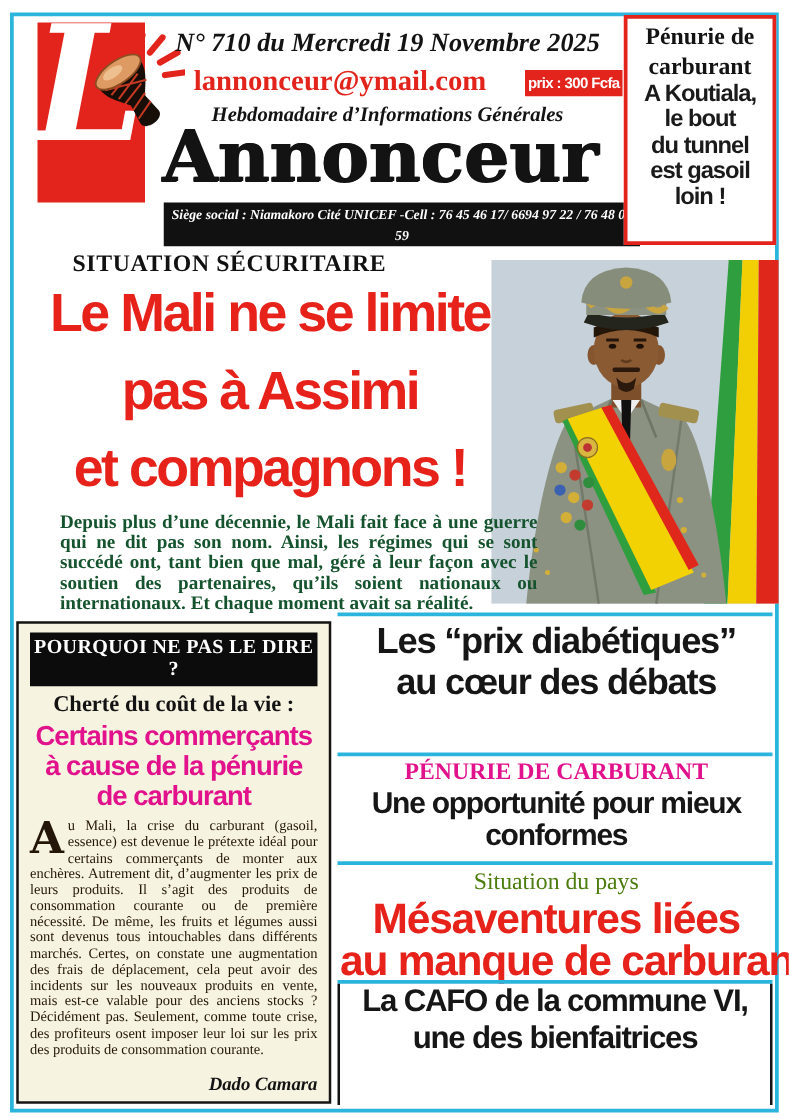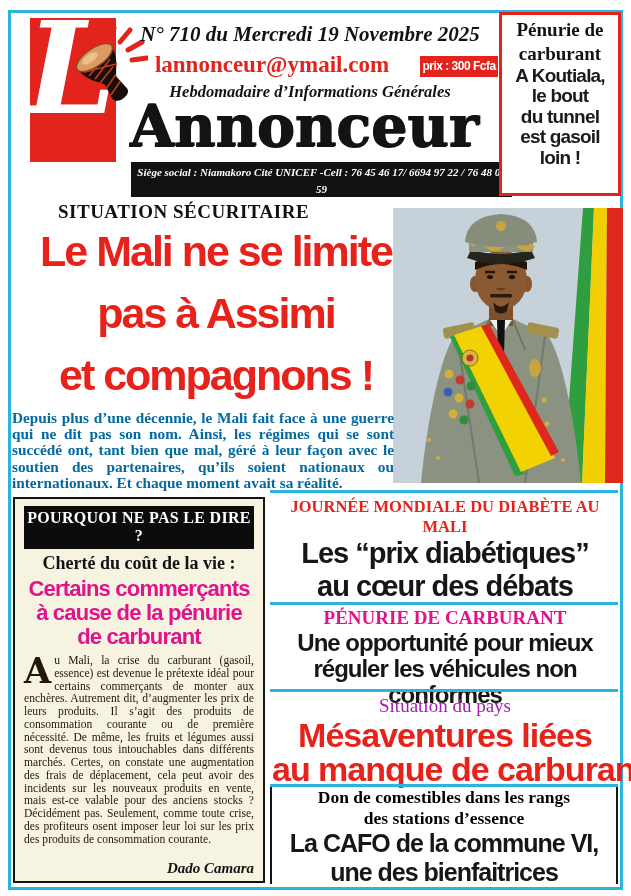--- a/index.html
+++ b/index.html
@@ -40,21 +40,21 @@
     font-size:19px;line-height:1.08;color:#1a1a1a;letter-spacing:-0.8px;display:block;}
   
   #lead-kicker{left:58px;top:201px;font-size:19px;font-weight:bold;color:#111;
     letter-spacing:0.5px;white-space:nowrap;}
   #lead-headline{left:6px;top:220px;width:420px;text-align:center;}
   .lead-line{display:block;font-family:"Liberation Sans","DejaVu Sans",sans-serif;
     font-weight:bold;font-size:43px;line-height:62px;color:#e6221b;
     letter-spacing:-2px;white-space:nowrap;}
   #lead-photo{left:393px;top:208px;width:230px;height:275px;}
   #standfirst{left:12px;top:410px;width:382px;font-size:15.3px;font-weight:bold;
-    color:#0369a1;line-height:1.06;text-align:justify;}
+    color:#14532d;line-height:1.06;text-align:justify;padding-left:36px;}
   
   #left-box{left:13px;top:497px;width:252px;height:386px;background:#f7f3e1;
     border:2px solid #141414;box-sizing:border-box;overflow:hidden;text-align:center;}
   #left-box-title{margin:7px auto 0;width:230px;background:#0c0c0c;color:#ffffff;
     font-size:16px;font-weight:bold;padding:3px 0 4px;letter-spacing:0.3px;}
   #left-box-subtitle{margin-top:4px;font-size:18px;font-weight:bold;color:#131313;}
   #left-box-headline{margin-top:3px;}
   .pink-line{display:block;font-family:"Liberation Sans","DejaVu Sans",sans-serif;
     font-weight:bold;font-size:22px;line-height:24px;color:#e2128c;letter-spacing:-0.8px;}
   #left-box-body{margin:6px 9px 0;text-align:justify;font-size:11.6px;line-height:1.1;
@@ -66,21 +66,21 @@
   
   .rule{background:#2bb4dc;height:3px;left:270px;width:348px;}
   .section{left:272px;width:346px;text-align:center;}
   .kicker-serif{font-weight:bold;font-size:16.5px;line-height:1.2;}
   .hl{display:block;font-family:"Liberation Sans","DejaVu Sans",sans-serif;
     font-weight:bold;color:#161616;letter-spacing:-1px;white-space:nowrap;}
   #sec1 .hl{font-size:29px;line-height:33px;}
   #sec1 .kicker-serif{color:#e3241d;}
   #sec2 .kicker-serif{color:#e2128c;font-size:19px;}
   #sec2 .hl{font-size:24px;line-height:26px;}
-  #sec3-kicker{font-size:19px;color:#a21caf;font-weight:normal;}
+  #sec3-kicker{font-size:19px;color:#4d7c0f;font-weight:normal;}
   #sec3 .hl{font-size:34px;line-height:34px;color:#e6221b;}
   #sec4{border-left:2px solid #141414;border-right:2px solid #141414;box-sizing:border-box;}
   #sec4 .kicker-serif{font-size:17.5px;line-height:1.2;}
   #sec4 .hl{font-size:25px;line-height:29px;}
 </style>
 </head>
 <body>
 
 <div id="frame" class="abs"></div>
 
@@ -204,44 +204,38 @@
     <span class="pink-line">à cause de la pénurie</span>
     <span class="pink-line">de carburant</span>
   </div>
   <div id="left-box-body"><span id="dropcap">A</span><span>u Mali, la crise du carburant (gasoil, essence) est devenue le prétexte idéal pour certains commerçants de monter aux enchères. Autrement dit, d’augmenter les prix de leurs produits. Il s’agit des produits de consommation courante ou de première nécessité. De même, les fruits et légumes aussi sont devenus tous intouchables dans différents marchés. Certes, on constate une augmentation des frais de déplacement, cela peut avoir des incidents sur les nouveaux produits en vente, mais est-ce valable pour des anciens stocks ? Décidément pas. Seulement, comme toute crise, des profiteurs osent imposer leur loi sur les prix des produits de consommation courante.</span></div>
   <div id="byline">Dado Camara</div>
 </div>
 
 <div class="abs rule" style="top:490px;"></div>
 
 <div id="sec1" class="abs section" style="top:497px;">
-  <div class="kicker-serif">JOURNÉE MONDIALE DU DIABÈTE AU MALI</div>
   <span class="hl">Les “prix diabétiques”</span>
   <span class="hl">au cœur des débats</span>
 </div>
 
 <div class="abs rule" style="top:602px;"></div>
 
 <div id="sec2" class="abs section" style="top:607px;">
   <div class="kicker-serif">PÉNURIE DE CARBURANT</div>
   <span class="hl">Une opportunité pour mieux</span>
-  <span class="hl">réguler les véhicules non</span>
   <span class="hl">conformes</span>
 </div>
 
 <div class="abs rule" style="top:689px;"></div>
 
 <div id="sec3" class="abs section" style="top:695px;">
   <div id="sec3-kicker" class="kicker-serif">Situation du pays</div>
   <span class="hl">Mésaventures liées</span>
   <span class="hl">au manque de carburant</span>
 </div>
 
 <div class="abs rule" style="top:784px;"></div>
 
 <div id="sec4" class="abs section" style="top:787px;height:97px;left:270px;width:348px;">
-  <div class="kicker-serif">
-    <div>Don de comestibles dans les rangs</div>
-    <div>des stations d’essence</div>
-  </div>
   <span class="hl">La CAFO de la commune VI,</span>
   <span class="hl">une des bienfaitrices</span>
 </div>
 
 </body></html>

